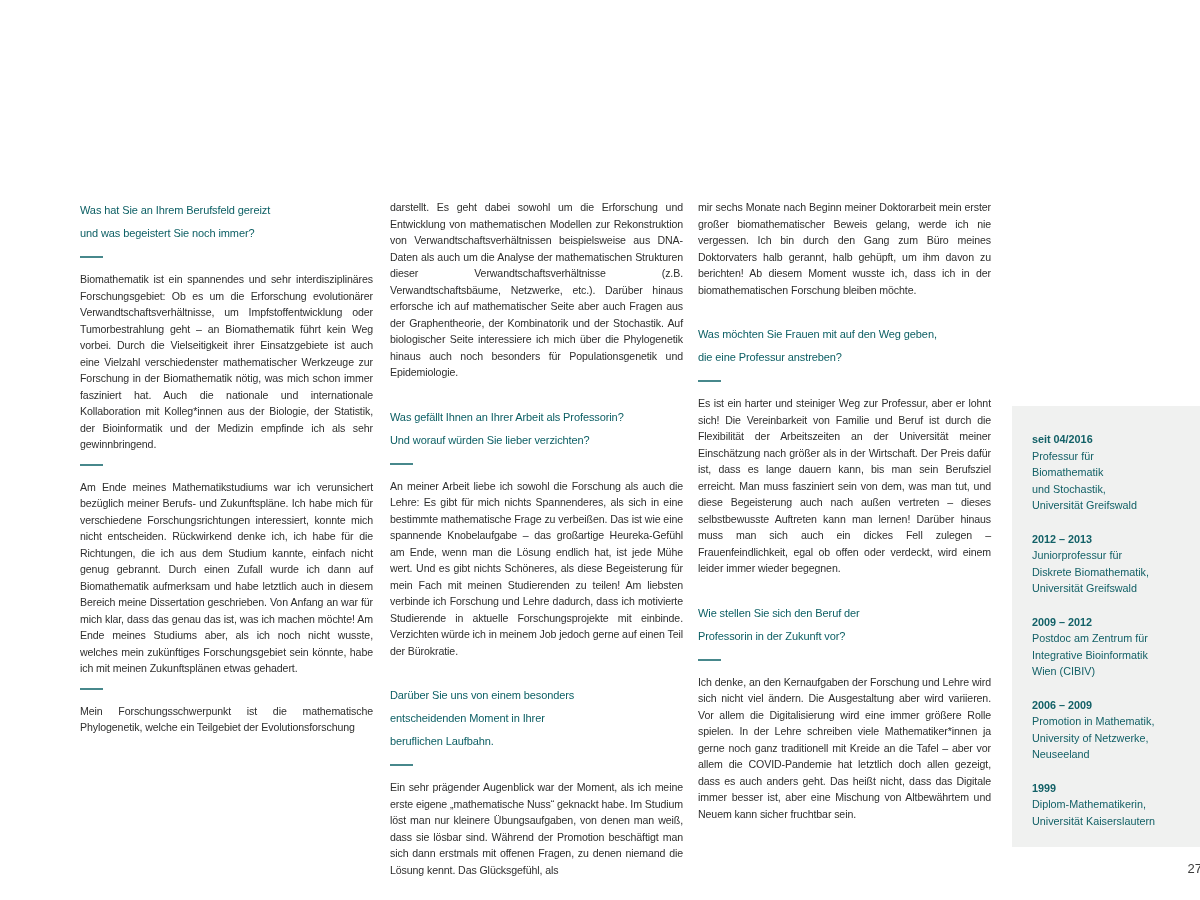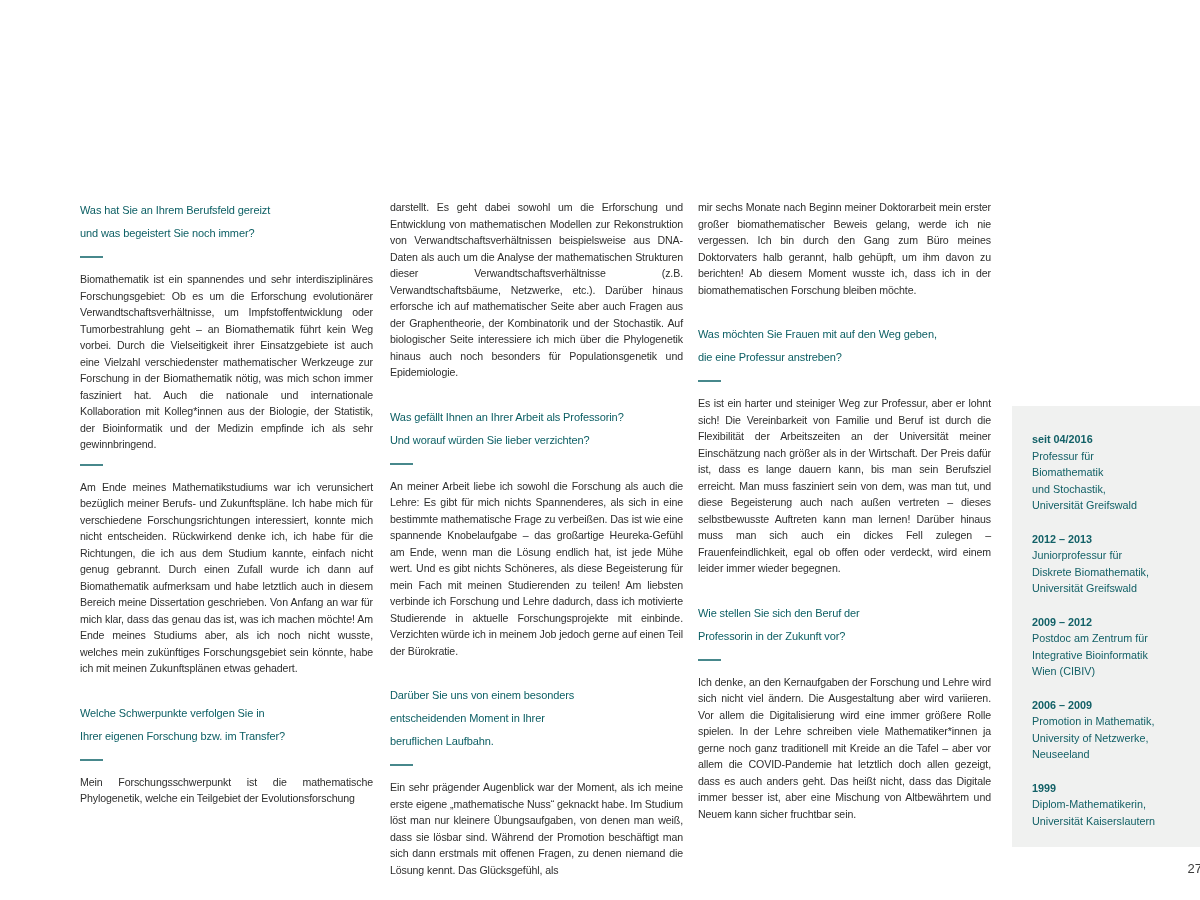--- a/index.html
+++ b/index.html
@@ -57,22 +57,20 @@
 
 <main class="page-root">
   <section id="columns" class="columns">
       <div class="column" id="col-0">
         <h3 class="q-heading">Was hat Sie an Ihrem Berufsfeld gereizt
 und was begeistert Sie noch immer?</h3>
         <div class="q-rule"></div>
         <p class="body-para">Biomathematik ist ein spannendes und sehr interdisziplinäres Forschungsgebiet: Ob es um die Erforschung evolutionärer Verwandtschaftsverhältnisse, um Impfstoffentwicklung oder Tumorbestrahlung geht – an Biomathematik führt kein Weg vorbei. Durch die Vielseitigkeit ihrer Einsatzgebiete ist auch eine Vielzahl verschiedenster mathematischer Werkzeuge zur Forschung in der Biomathematik nötig, was mich schon immer fasziniert hat. Auch die nationale und internationale Kollaboration mit Kolleg*innen aus der Biologie, der Statistik, der Bioinformatik und der Medizin empfinde ich als sehr gewinnbringend.</p>
         <div class="q-rule"></div>
         <p class="body-para">Am Ende meines Mathematikstudiums war ich verunsichert bezüglich meiner Berufs- und Zukunftspläne. Ich habe mich für verschiedene Forschungsrichtungen interessiert, konnte mich nicht entscheiden. Rückwirkend denke ich, ich habe für die Richtungen, die ich aus dem Studium kannte, einfach nicht genug gebrannt. Durch einen Zufall wurde ich dann auf Biomathematik aufmerksam und habe letztlich auch in diesem Bereich meine Dissertation geschrieben. Von Anfang an war für mich klar, dass das genau das ist, was ich machen möchte! Am Ende meines Studiums aber, als ich noch nicht wusste, welches mein zukünftiges Forschungsgebiet sein könnte, habe ich mit meinen Zukunftsplänen etwas gehadert.</p>
-        <h3 class="q-heading">Welche Schwerpunkte verfolgen Sie in
-Ihrer eigenen Forschung bzw. im Transfer?</h3>
         <div class="q-rule"></div>
         <p class="body-para">Mein Forschungsschwerpunkt ist die mathematische Phylogenetik, welche ein Teilgebiet der Evolutionsforschung</p>
       </div>
       <div class="column" id="col-1">
         <p class="body-para">darstellt. Es geht dabei sowohl um die Erforschung und Entwicklung von mathematischen Modellen zur Rekonstruktion von Verwandtschaftsverhältnissen beispielsweise aus DNA-Daten als auch um die Analyse der mathematischen Strukturen dieser Verwandtschaftsverhältnisse (z.B. Verwandtschaftsbäume, Netzwerke, etc.). Darüber hinaus erforsche ich auf mathematischer Seite aber auch Fragen aus der Graphentheorie, der Kombinatorik und der Stochastik. Auf biologischer Seite interessiere ich mich über die Phylogenetik hinaus auch noch besonders für Populationsgenetik und Epidemiologie.</p>
         <h3 class="q-heading">Was gefällt Ihnen an Ihrer Arbeit als Professorin?
 Und worauf würden Sie lieber verzichten?</h3>
         <div class="q-rule"></div>
         <p class="body-para">An meiner Arbeit liebe ich sowohl die Forschung als auch die Lehre: Es gibt für mich nichts Spannenderes, als sich in eine bestimmte mathematische Frage zu verbeißen. Das ist wie eine spannende Knobelaufgabe – das großartige Heureka-Gefühl am Ende, wenn man die Lösung endlich hat, ist jede Mühe wert. Und es gibt nichts Schöneres, als diese Begeisterung für mein Fach mit meinen Studierenden zu teilen! Am liebsten verbinde ich Forschung und Lehre dadurch, dass ich motivierte Studierende in aktuelle Forschungsprojekte mit einbinde. Verzichten würde ich in meinem Job jedoch gerne auf einen Teil der Bürokratie.</p>
         <h3 class="q-heading">Darüber Sie uns von einem besonders

